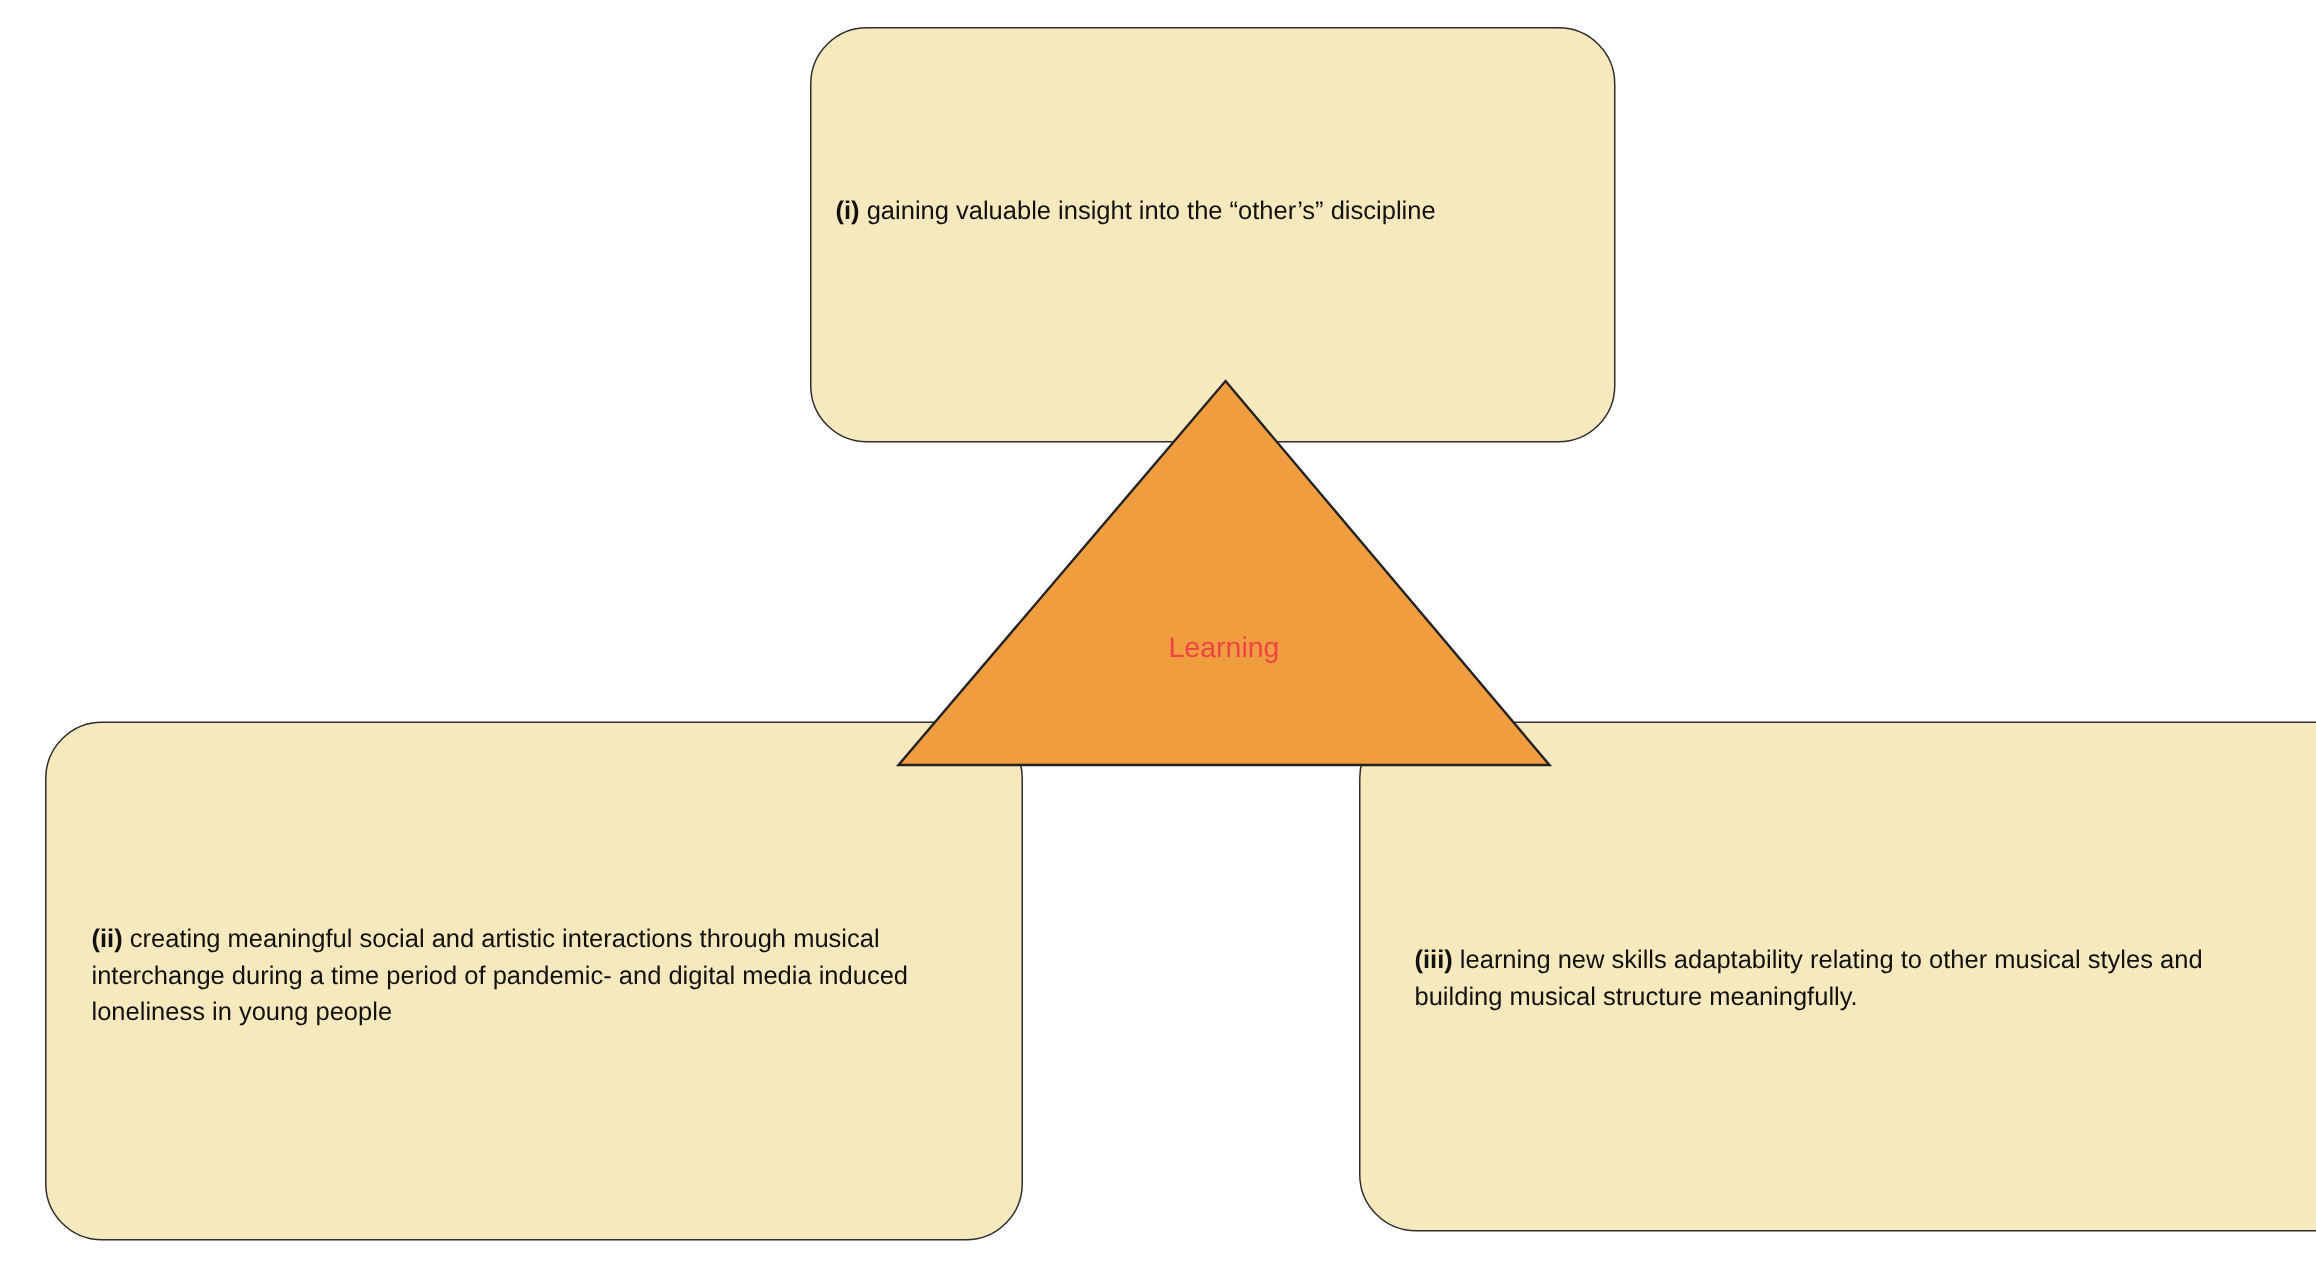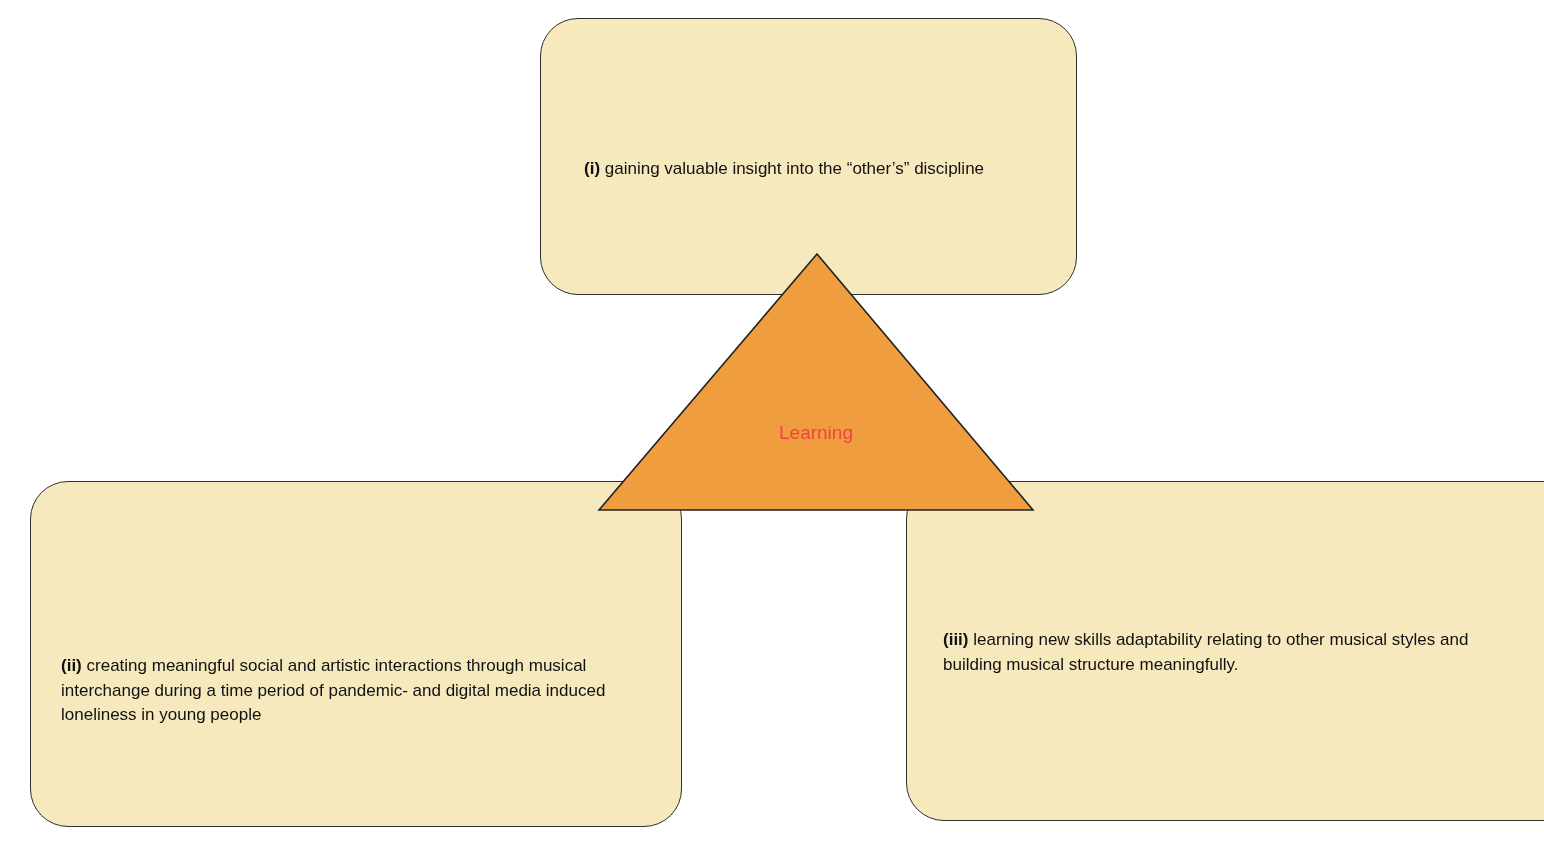--- a/index.html
+++ b/index.html
@@ -27,24 +27,24 @@
   .node-text {
     position: absolute;
     font-size: 17px;
     line-height: 1.45;
     color: #111111;
   }
   .node-text b {
     font-weight: bold;
   }
   .box-top { left: 540px; top: 18px; width: 537px; height: 277px; }
-  .box-top .node-text { left: 43px; top: 110px; width: 430px; margin-top: 28px; }
+  .box-top .node-text { left: 16px; top: 110px; width: 430px; }
 
   .box-bottom-left { left: 30px; top: 481px; width: 652px; height: 346px; }
-  .box-bottom-left .node-text { left: 30px; top: 132px; width: 578px; margin-top: 40px; }
+  .box-bottom-left .node-text { left: 30px; top: 132px; width: 578px; }
 
   .box-bottom-right { left: 906px; top: 481px; width: 754px; height: 340px; }
   .box-bottom-right .node-text { left: 36px; top: 146px; width: 545px; }
 
   .triangle-wrap {
     position: absolute;
     left: 595px;
     top: 250px;
     width: 442px;
     height: 264px;

